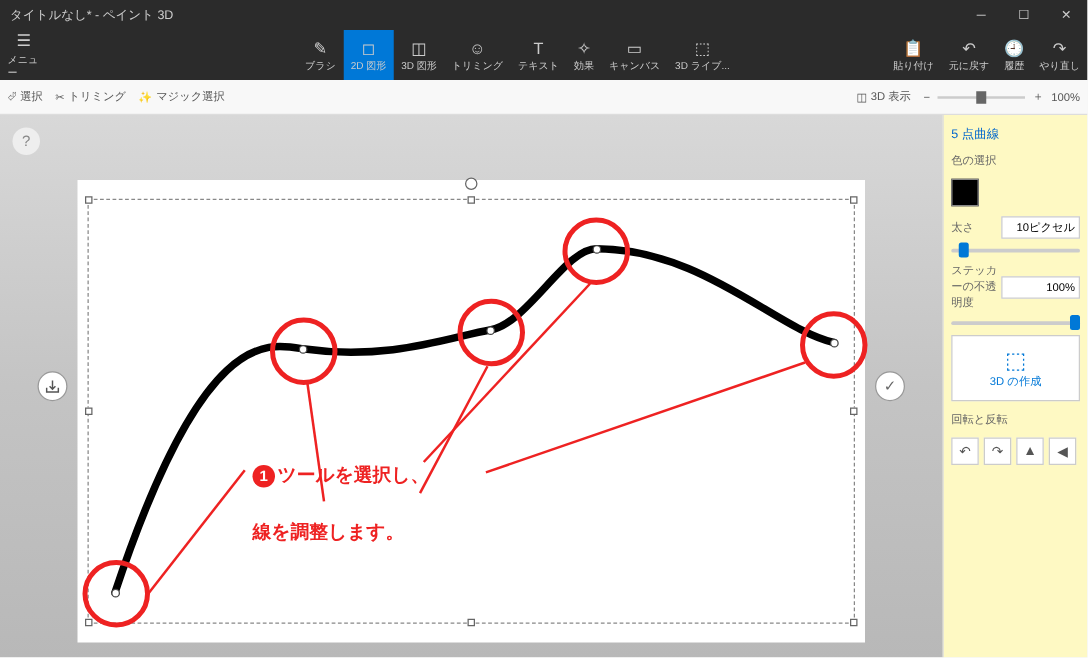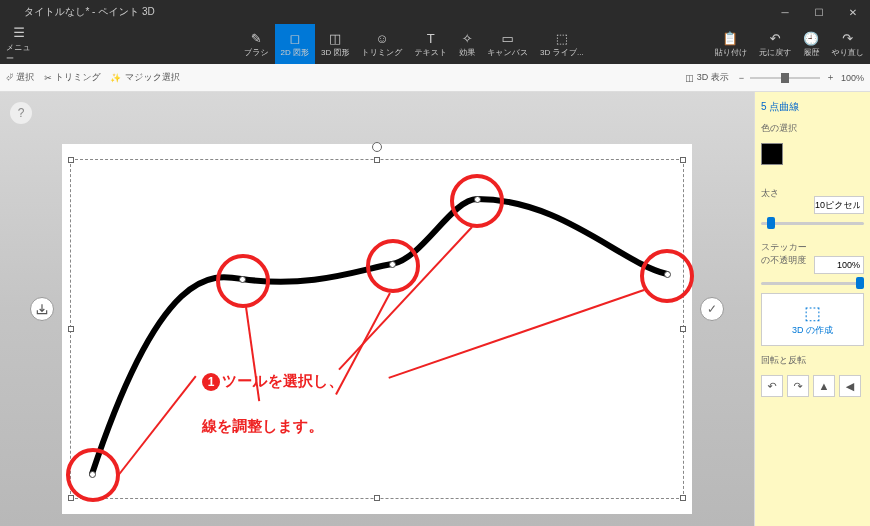--- a/index.html
+++ b/index.html
@@ -1,17 +1,17 @@
 <!DOCTYPE html>
 <html><head>
 <meta charset="utf-8">
 <style>
 *{margin:0;padding:0;box-sizing:border-box;font-family:"Yu Gothic UI","Meiryo",sans-serif;}
 body{width:870px;height:526px;background:#f0f0f0;overflow:hidden;display:flex;flex-direction:column;}
-.titlebar{height:24px;background:#2b2b2b;color:#ccc;display:flex;align-items:center;font-size:10px;padding-left:24px;justify-content:space-between;}
+.titlebar{height:24px;background:#2b2b2b;color:#ccc;display:flex;align-items:center;font-size:10px;padding-left:8px;justify-content:space-between;}
 .win-controls{display:flex;}
 .win-btn{width:34px;height:24px;display:flex;align-items:center;justify-content:center;color:#ccc;}
 .menubar{height:40px;background:#2b2b2b;display:flex;align-items:center;color:#ccc;font-size:8px;}
 .menu-btn{display:flex;flex-direction:column;align-items:center;justify-content:center;height:40px;padding:0 6px;gap:1px;}
 .menu-icon{width:16px;height:16px;display:flex;align-items:center;justify-content:center;font-size:13px;}
 .menu-sel{background:#0078d7;}
 .menu-spacer{flex:1;}
 .secondbar{height:28px;background:#f8f8f8;border-bottom:1px solid #ddd;display:flex;align-items:center;padding:0 6px;color:#555;font-size:9px;gap:10px;}
 .sb-left{display:flex;align-items:center;gap:10px;}
 .sb-item{display:flex;align-items:center;gap:3px;}
@@ -32,21 +32,21 @@
 .curve-svg{position:absolute;top:0;left:0;width:100%;height:100%;pointer-events:none;}
 .red-circle{position:absolute;width:54px;height:54px;border:4px solid #e22;border-radius:50%;}
 .red-line{position:absolute;background:#e22;height:2px;transform-origin:left center;}
 .anno-text{position:absolute;color:#e22;font-weight:bold;font-size:15px;line-height:1.5;}
 .anno-num{display:inline-flex;width:18px;height:18px;border-radius:50%;background:#e22;color:#fff;align-items:center;justify-content:center;font-size:12px;vertical-align:middle;margin-right:2px;}
 .sidebar{width:116px;background:#fef9c3;border-left:1px solid #ddd;padding:8px 6px;font-size:9px;color:#333;display:flex;flex-direction:column;gap:8px;}
 .side-title{color:#0066cc;font-size:10px;}
 .side-label{color:#666;}
 .side-swatch{width:22px;height:22px;background:#000;border:1px solid #888;}
 .side-row{display:flex;align-items:center;justify-content:space-between;}
-.side-input{width:50px;height:18px;border:1px solid #ccc;font-size:9px;text-align:right;padding-right:3px;background:#fff;margin-top:23px;}
+.side-input{width:63px;height:18px;border:1px solid #ccc;font-size:9px;text-align:right;padding-right:3px;background:#fff;}
 .side-slider{width:100%;height:3px;background:#ccc;position:relative;border-radius:2px;}
 .side-thumb{position:absolute;width:8px;height:12px;background:#0078d7;top:-5px;border-radius:2px;}
 .side-drop{width:100%;border:1px solid #ccc;background:#fff;text-align:center;padding:4px 0;font-size:9px;}
 .side-3d{width:100%;border:1px solid #ccc;background:#fff;text-align:center;padding:8px 0;font-size:9px;color:#0078d7;}
 .side-3d-icon{font-size:18px;display:block;}
 .side-icons{display:flex;gap:4px;}
 .side-icon-btn{width:22px;height:22px;border:1px solid #ccc;background:#fff;display:flex;align-items:center;justify-content:center;font-size:11px;color:#555;}
 .zoom-controls{display:flex;align-items:center;gap:6px;}
 .zoom-slider{width:70px;height:2px;background:#ccc;position:relative;}
 .zoom-thumb{position:absolute;width:8px;height:10px;background:#666;top:-4px;left:45%;}

